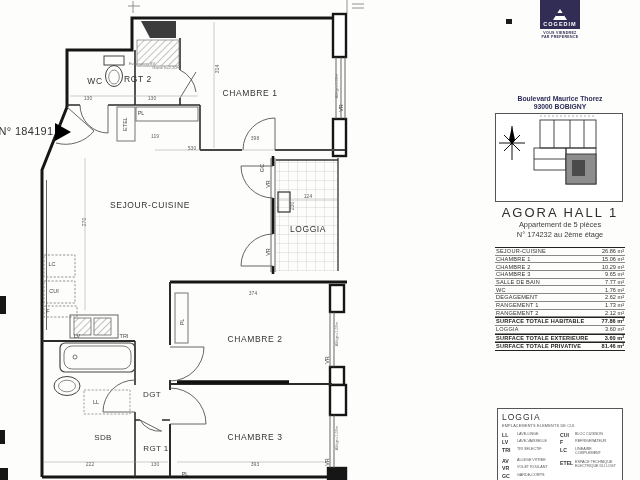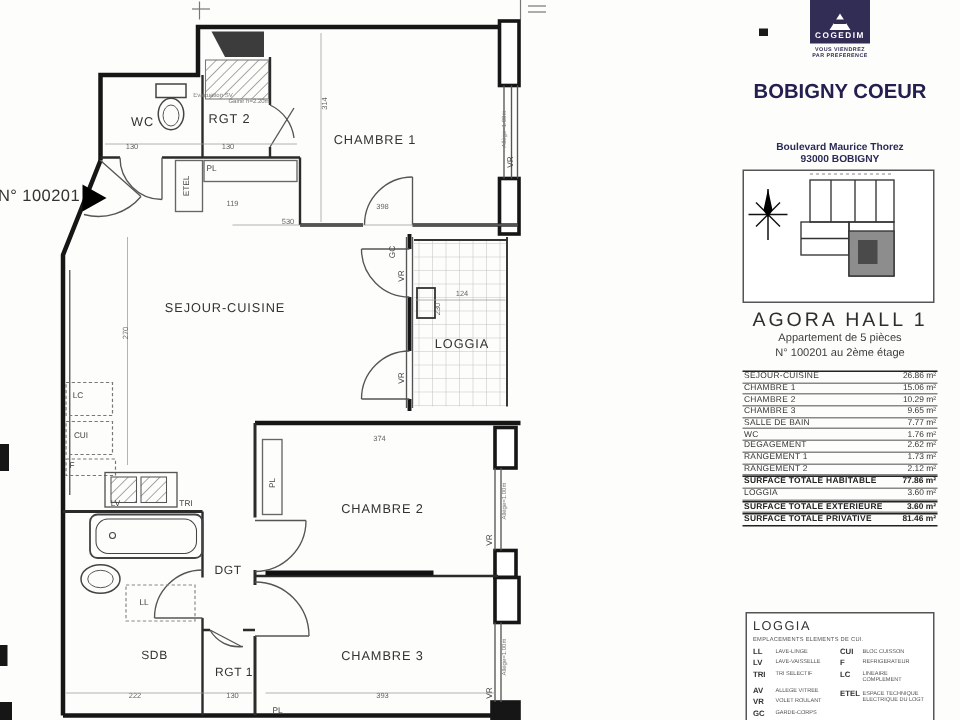--- a/index.html
+++ b/index.html
@@ -200,32 +200,32 @@
       <line x1="214" y1="22" x2="214" y2="148"></line>
     </g>
 
     <polygon points="55,123 55,141 71,132" fill="#000"></polygon>
 
     <rect x="0" y="296" width="6" height="18" fill="#161616"></rect>
     <rect x="0" y="430" width="5" height="14" fill="#161616"></rect>
     <rect x="0" y="468" width="8" height="12" fill="#161616"></rect>
   </svg>
 
-  <span class="plbl unit" style="left:26px;top:131px;">N° 100201</span>
+  <span class="plbl unit" style="left:26px;top:131px;">N° 184191</span>
 
   <div class="plan-labels">
 
   <span class="plbl room" style="left: 95px; top: 81px;">WC</span>
-      <span class="plbl room" style="left: 153px; top: 79px;">RGT 2</span>
+      <span class="plbl room" style="left: 138px; top: 79px;">RGT 2</span>
       <span class="plbl room" style="left: 250px; top: 93px;">CHAMBRE 1</span>
       <span class="plbl room" style="left: 150px; top: 205px;">SEJOUR-CUISINE</span>
       <span class="plbl room" style="left: 308px; top: 229px;">LOGGIA</span>
       <span class="plbl room" style="left: 255px; top: 339px;">CHAMBRE 2</span>
       <span class="plbl room" style="left: 255px; top: 437px;">CHAMBRE 3</span>
-      <span class="plbl room-sm" style="left: 152px; top: 380px;">DGT</span>
+      <span class="plbl room-sm" style="left: 152px; top: 394px;">DGT</span>
       <span class="plbl room-sm" style="left: 103px; top: 437px;">SDB</span>
       <span class="plbl room-sm" style="left: 156px; top: 448px;">RGT 1</span>
       <span class="plbl dim" style="left: 88px; top: 98px;">130</span>
       <span class="plbl dim" style="left: 152px; top: 98px;">130</span>
       <span class="plbl dim" style="left: 155px; top: 136px;">119</span>
       <span class="plbl dim" style="left: 192px; top: 148px;">530</span>
       <span class="plbl dim" style="left: 255px; top: 138px;">398</span>
       <span class="plbl dim" style="left: 253px; top: 293px;">374</span>
       <span class="plbl dim" style="left: 308px; top: 196px;">124</span>
       <span class="plbl dim" style="left: 255px; top: 464px;">393</span>
@@ -267,21 +267,20 @@
         </div>
       <div class="logo-brand">COGEDIM</div>
     </div>
     <div class="logo-tag">
       <div>VOUS VIENDREZ</div>
       <div>PAR PREFERENCE</div>
     </div>
   </div>
 
   <div class="col title">
-    <div>BOBIGNY COEUR</div>
   </div>
 
   <div class="col address">
     <div>Boulevard Maurice Thorez</div>
     <div>93000 BOBIGNY</div>
   </div>
 
   <div class="col mapbox">
     <svg width="124" height="85" viewBox="0 0 124 85">
       <g stroke="#111" stroke-width="1">
@@ -302,21 +301,21 @@
         <line x1="70" y1="52" x2="100" y2="52"></line>
       </g>
       <rect x="70" y="40" width="30" height="30" fill="#8d8d8d" stroke="#333" stroke-width=".9"></rect>
       <rect x="76" y="46" width="13" height="16" fill="#4a4a4a"></rect>
       <line x1="44" y1="2" x2="100" y2="2" stroke="#777" stroke-width=".6" stroke-dasharray="2,2"></line>
     </svg>
   </div>
 
   <div class="col hall">AGORA  HALL 1</div>
   <div class="col hall-sub" style="top:220px;">Appartement de 5 pièces</div>
-  <div class="col hall-sub" style="top:230px;">N° 100201 au 2ème étage</div>
+  <div class="col hall-sub" style="top:230px;">N° 174232 au 2ème étage</div>
 
   <div class="col stable">
 
   <div class="trow">
       <span class="tl">SEJOUR-CUISINE</span>
       <span class="tv">26.86 m²</span>
     </div>
       <div class="trow">
       <span class="tl">CHAMBRE 1</span>
       <span class="tv">15.06 m²</span>

